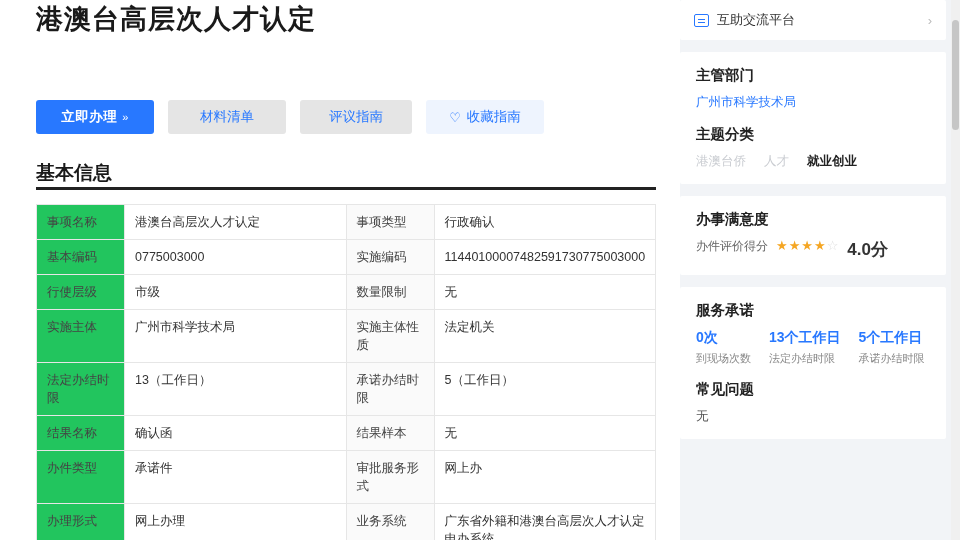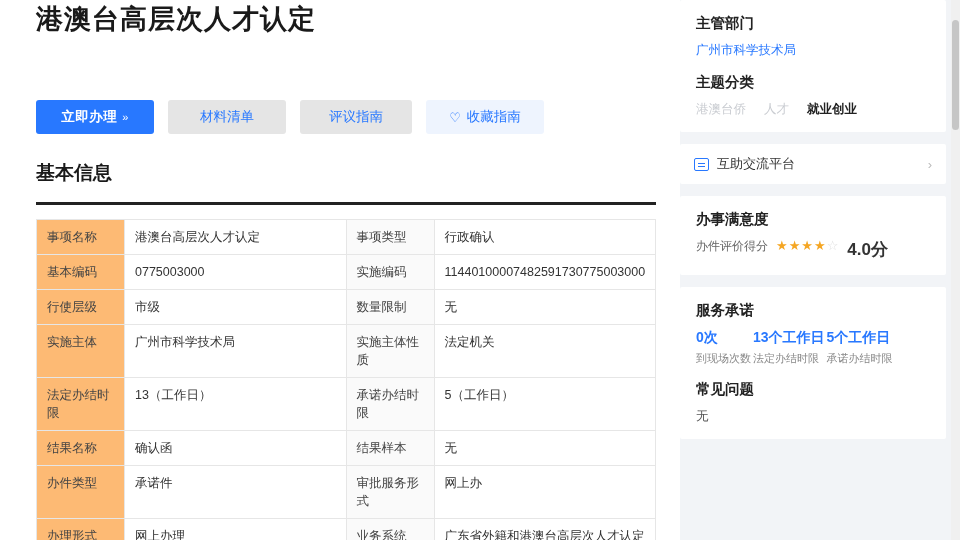--- a/index.html
+++ b/index.html
@@ -66,21 +66,21 @@
     color: #2878ff;
     width: 118px;
     gap: 6px;
   }
   .heart { font-size: 13px; line-height: 1; }
   .section-title {
     margin-top: 26px;
     font-size: 19px;
     font-weight: bold;
     color: #1a1a1a;
-    padding-bottom: 16px;
+    padding-bottom: 1px;
     border-bottom: 3px solid #222;
     display: inline-block;
     padding-right: 0;
   }
   .title-rule {
     border-bottom: 3px solid #222;
     margin-top: -3px;
     width: 620px;
   }
   table.info {
@@ -91,21 +91,21 @@
     color: #333;
     table-layout: fixed;
   }
   table.info td {
     border: 1px solid #e6e6e6;
     padding: 8px 10px;
     vertical-align: top;
     line-height: 18px;
   }
   td.lbl {
-    background: #fdba74;
+    background: #22c55e;
     color: #444;
     width: 88px;
   }
   td.val { color: #333; }
   td.lbl2 { background: #fafafa; color: #444; width: 88px; }
   
   .right {
     width: 280px;
     background: #f2f4f7;
     padding: 0 14px 0 0;
@@ -153,21 +153,21 @@
   }
   .card-h.spaced { margin-top: 14px; }
   .blue-link { color: #2878ff; font-size: 12.5px; cursor: pointer; }
   .tags { display: flex; gap: 18px; align-items: center; margin-top: 2px; }
   .tag-muted { color: #c9ccd1; font-size: 12.5px; }
   .tag-dark { color: #222; font-size: 12.5px; font-weight: bold; cursor: pointer; }
   .rate-row { display: flex; gap: 8px; font-size: 12px; color: #666; }
   .stars { color: #f5a623; font-size: 13px; letter-spacing: 1px; }
   .star-off { color: #e0e0e0; }
   .score { color: #333; font-weight: bold; font-size: 17px; }
-  .promise { display: flex; gap: 2px; margin-top: 4px; }
+  .promise { display: flex; gap: 18px; margin-top: 4px; }
   .promise-item { }
   .promise-num { font-size: 14px; font-weight: bold; color: #2878ff; }
   .promise-lbl { font-size: 11px; color: #888; margin-top: 4px; }
   .faq-none { font-size: 12.5px; color: #555; margin-top: 2px; }
   .scrollbar {
     position: absolute;
     right: 0; top: 0;
     width: 9px; height: 540px;
     background: #f0f0f0;
   }
@@ -255,38 +255,38 @@
             <td class="val">广东省外籍和港澳台高层次人才认定申办系统</td>
           </tr>
 
         </tbody>
       </table>
     </div>
   </div>
 
   <div class="right">
 
-    <div class="card">
-      <div class="card-h">主管部门</div>
-      <div class="blue-link">广州市科学技术局</div>
-
-      <div class="card-h spaced">主题分类</div>
-      <div class="tags">
-        <span class="tag-muted">港澳台侨</span>
-        <span class="tag-muted">人才</span>
-        <span class="tag-dark">就业创业</span>
-      </div>
-    </div>
-
     <div class="card link-card">
       <span class="link-left">
         <span class="chat-icon"></span>
         <span>互助交流平台</span>
       </span>
       <span class="chev">›</span>
+    </div>
+
+    <div class="card">
+      <div class="card-h">主管部门</div>
+      <div class="blue-link">广州市科学技术局</div>
+
+      <div class="card-h spaced">主题分类</div>
+      <div class="tags">
+        <span class="tag-muted">港澳台侨</span>
+        <span class="tag-muted">人才</span>
+        <span class="tag-dark">就业创业</span>
+      </div>
     </div>
 
     <div class="card">
       <div class="card-h">办事满意度</div>
       <div class="rate-row">
         <span>办件评价得分</span>
         <span class="stars">★★★★<span class="star-off">☆</span></span>
         <span class="score">4.0分</span>
       </div>
     </div>

